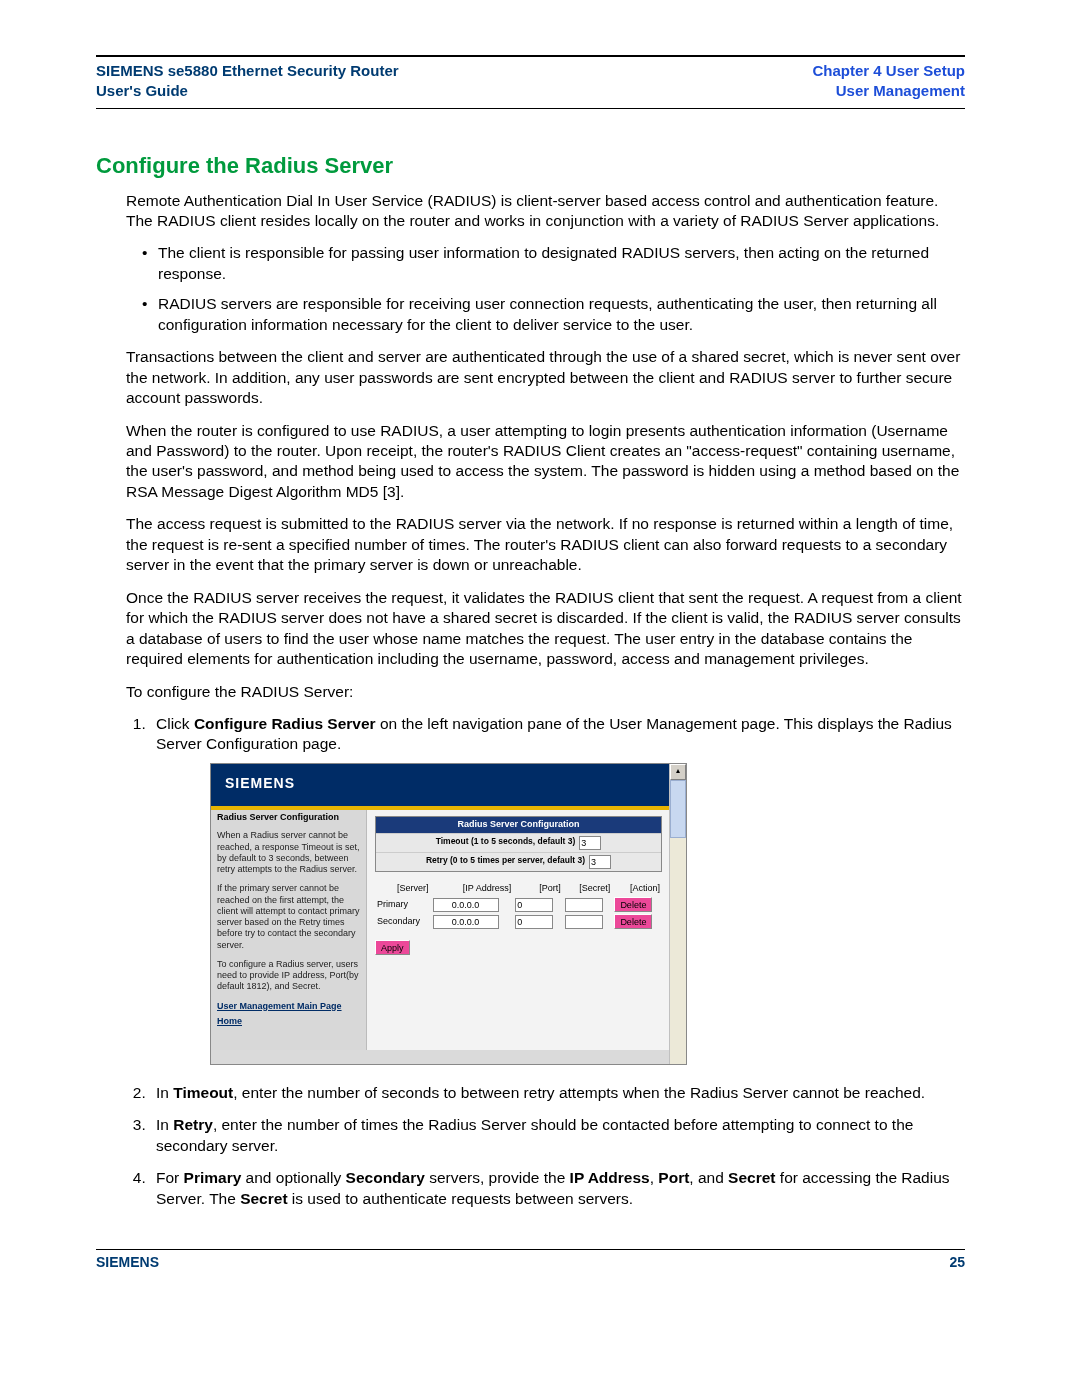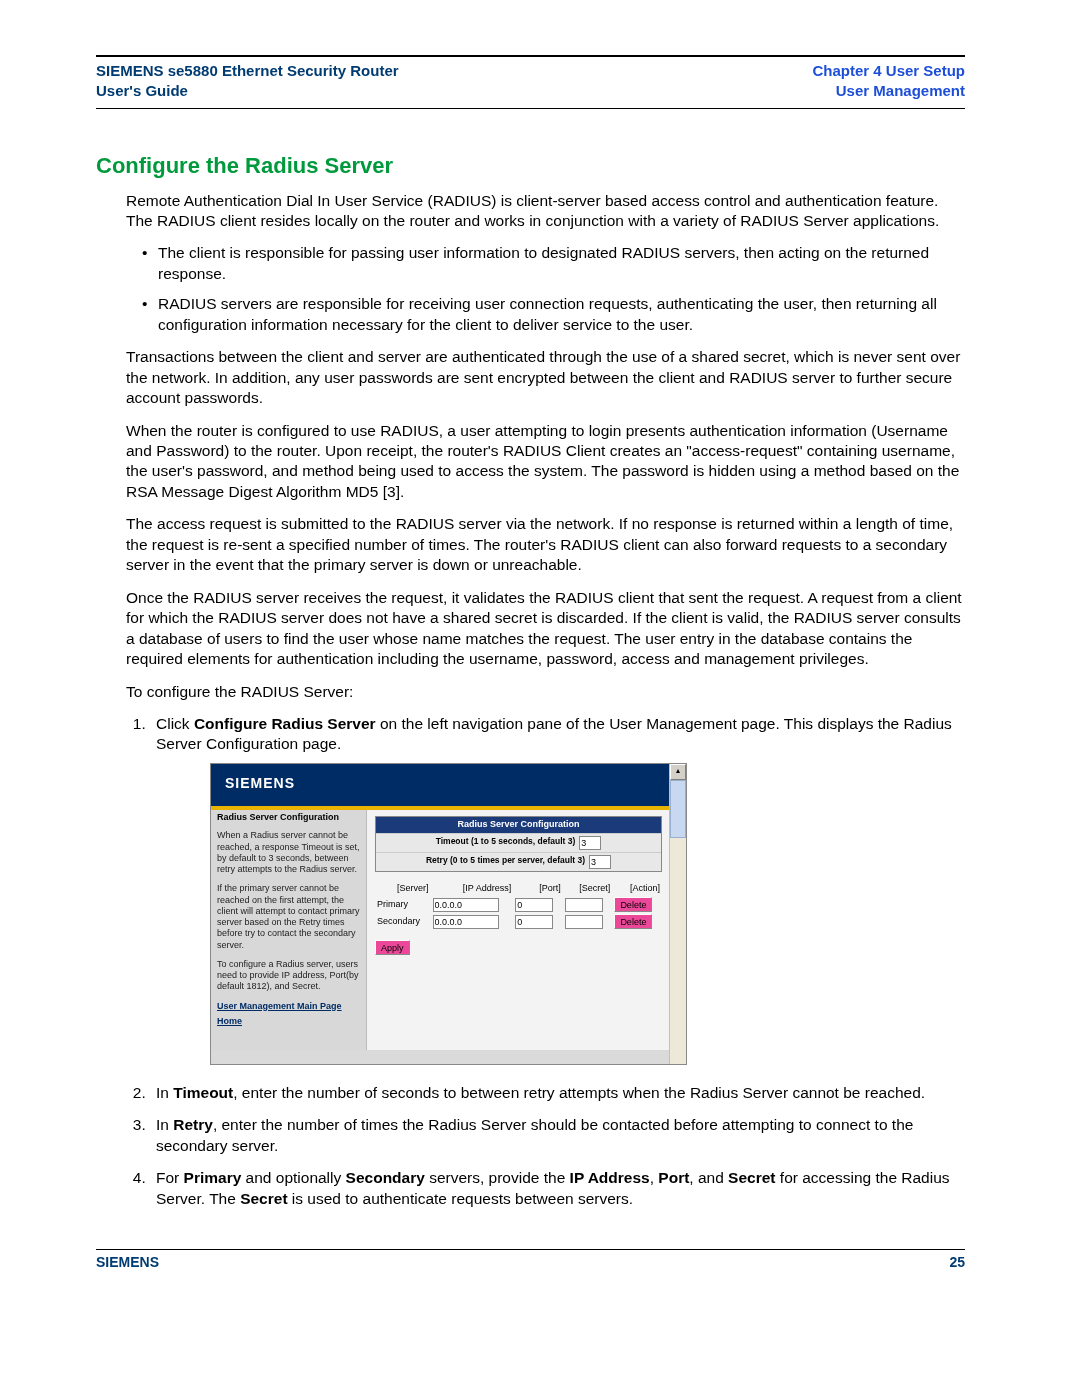--- a/index.html
+++ b/index.html
@@ -168,21 +168,21 @@
     width: 18px; height: 12px; font-size:9px; border:1px solid #888; background:#fff; padding:0 1px;
   }
   table.srv {
     width: 100%;
     border-collapse: collapse;
     margin-top: 10px;
     font-size: 9px;
   }
   table.srv th { font-weight: normal; text-align:right; padding:1px 2px; }
   table.srv td { padding: 1px 2px; }
-  .in-ip { width: 62px; height:12px; border:1px solid #888; background:#fff; font-size:9px; padding:0 1px; }
+  .in-ip { width: 62px; height:12px; border:1px solid #888; background:#fff; font-size:9px; padding:0 1px;text-align:center; }
   .in-sm { width: 34px; height:12px; border:1px solid #888; background:#fff; font-size:9px; padding:0 1px; }
   .btn-sm {
     font-size: 9px; padding: 0 5px; height:15px;
     background:#ec4899; border:1px solid #888; border-top-color:#fff; border-left-color:#fff;
     cursor: pointer;
   }
   .btn-apply { margin-top: 10px; }
 
   
   .ftr-line { border-top: 1px solid #000; margin-top: 40px; }

